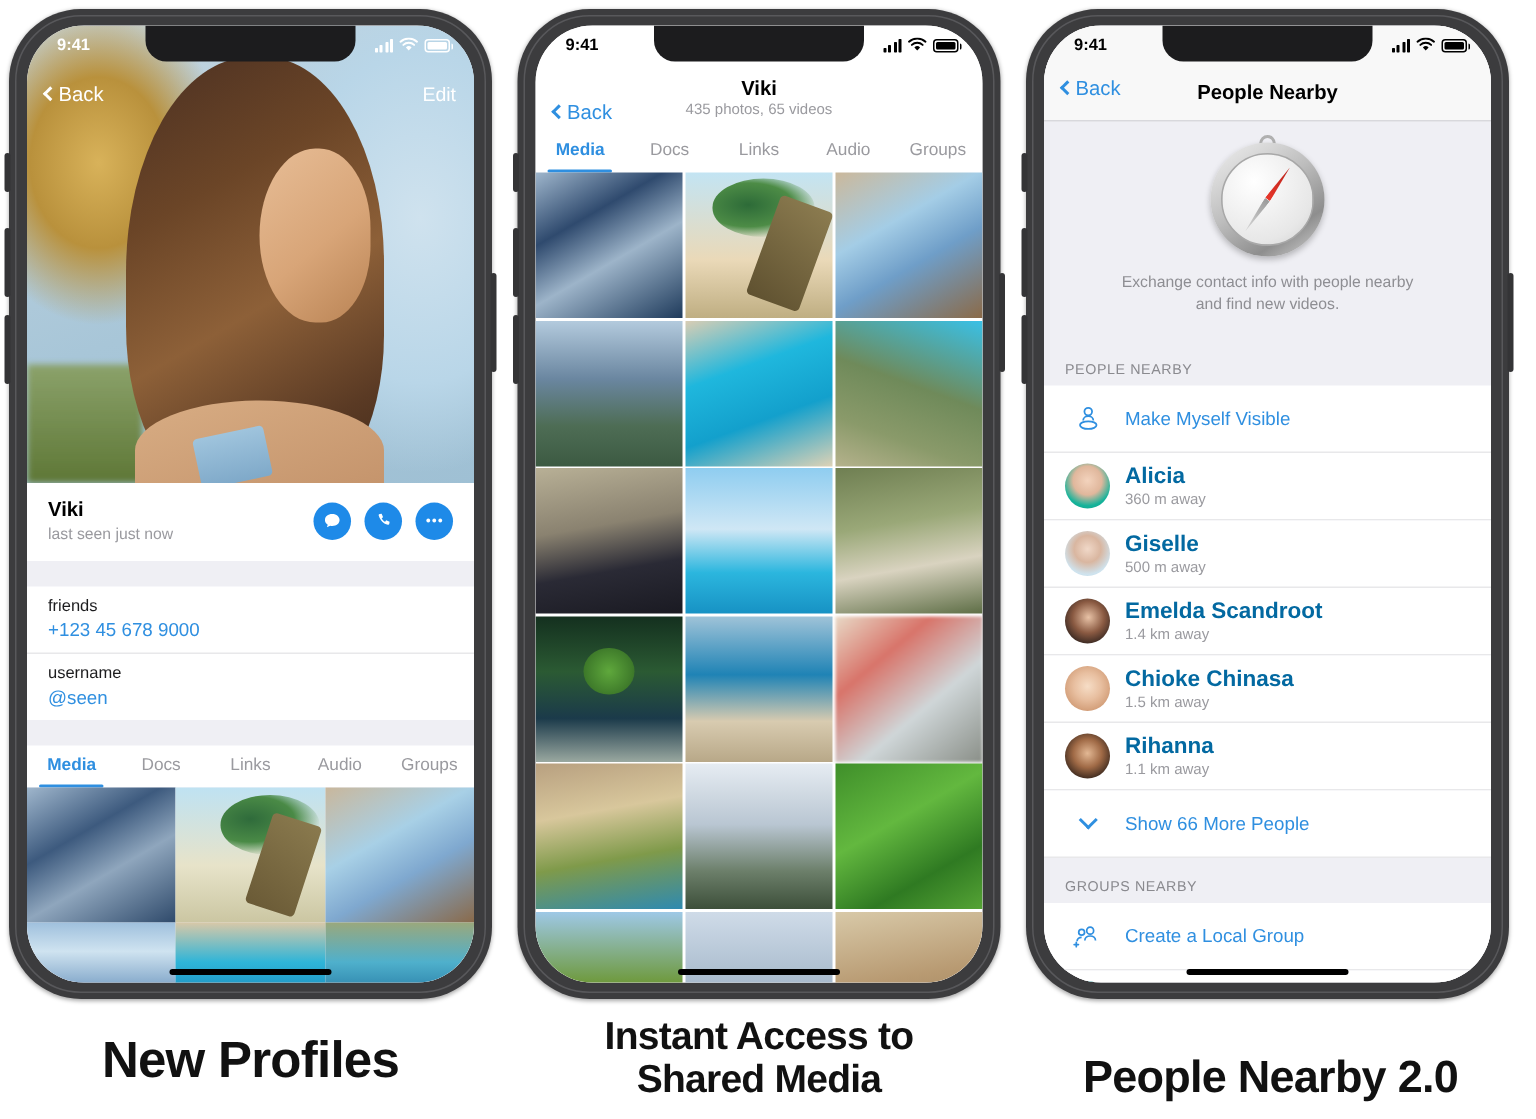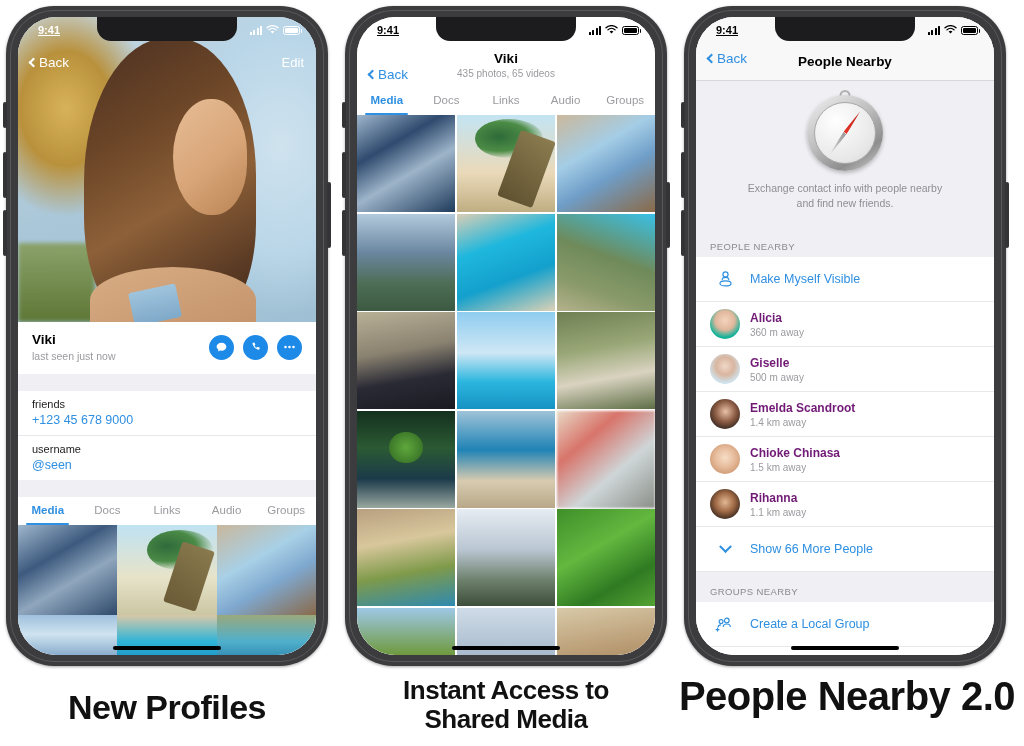--- a/index.html
+++ b/index.html
@@ -41,21 +41,21 @@
   .notch {
     position: absolute; left: 50%; transform: translateX(-50%); top: 0;
     width: 140px; height: 24px; background: #1c1c1e;
     border-bottom-left-radius: 14px; border-bottom-right-radius: 14px;
     z-index: 40;
   }
   .statusbar {
     position: absolute; top: 0; left: 0; right: 0; height: 26px;
     display: flex; align-items: center; justify-content: space-between;
     padding: 0 16px 0 20px; z-index: 39;
-    font-size: 11px; font-weight: bold; text-decoration: underline;
+    font-size: 11px; font-weight: bold;
   }
   .sb-icons { display: flex; align-items: center; gap: 4px; }
   .bars { display: flex; align-items: flex-end; gap: 1.5px; height: 9px; }
   .bars i { width: 2px; background: currentColor; border-radius: .5px; display:block;}
   .bars i:nth-child(1){height:3px} .bars i:nth-child(2){height:5px}
   .bars i:nth-child(3){height:7px} .bars i:nth-child(4){height:9px}
   .batt { width: 17px; height: 9px; border: 1px solid currentColor;
           border-radius: 2.5px; position: relative; }
   .batt::after { content:""; position:absolute; inset:1px; background: currentColor; border-radius:1px;}
   .batt::before { content:""; position:absolute; right:-3px; top:2.5px; width:1.5px;height:4px;
@@ -177,38 +177,38 @@
   .compass .needle-w { background: linear-gradient(180deg,#9a9a9a,#d8d8d8);
     transform: translate(-50%,0) rotate(35deg); clip-path: polygon(50% 100%,0 0,100% 0); }
   .compass .loop { position:absolute; left:50%; top:-5px; transform:translateX(-50%);
     width: 11px; height: 11px; border: 2.5px solid #b0b0b0; border-radius: 50%; }
   .hero3 p { font-size: 10.5px; color: #8e8e93; line-height: 1.45; }
   .sechdr { font-size: 9.5px; color: #8a8a8f; letter-spacing: .4px;
             padding: 14px 14px 5px; }
   .row { display: flex; align-items: center; gap: 10px; padding: 7px 14px;
          background:#fff; border-bottom: .5px solid #e8e8ea; }
   .row .av { width: 30px; height: 30px; border-radius: 50%; flex: none; overflow:hidden; }
-  .row .nm { font-size: 12px; font-weight: bold; color:#701a75; }
+  .row .nm { font-size: 15px; font-weight: bold; color:#0369a1; }
   .row .ds { font-size: 10px; color:#9a9a9f; margin-top: 2px; }
   .row.action { color:#2f8fe0; }
   .row.action .lbl { font-size: 12.5px; color:#2f8fe0;text-align:center; }
   .ico3 { width: 30px; height: 30px; display:flex; align-items:center; justify-content:center;
           flex:none; color:#2f8fe0; }
   .chev-d { width: 9px; height: 9px; border-right: 2px solid #2f8fe0;
             border-bottom: 2px solid #2f8fe0; transform: rotate(45deg) translate(-2px,-2px); }
 
   
   .caption {
     position: absolute; text-align: center; color: #111;
     font-family: "Liberation Sans", sans-serif; font-weight: bold;
     line-height: 1.12; letter-spacing: -.5px;
   }
   .cap1 { left: 6px;  top: 688px; width: 322px; font-size: 34px; }
   .cap2 { left: 345px; top: 676px; width: 322px; font-size: 26px; }
-  .cap3 { left: 672px; top: 674px; width: 350px; font-size: 40px; }
+  .cap3 { left: 672px; top: 702px; width: 350px; font-size: 30px; }
 </style>
 </head>
 <body>
 
 <div class="stage">
 
   <div class="phone p1">
     <div class="btn-side mute"></div>
     <div class="btn-side volup"></div>
     <div class="btn-side voldn"></div>
@@ -421,21 +421,21 @@
 
         <div class="hero3">
           <div class="compass">
             <div class="loop"></div>
               <div class="ring"></div>
               <div class="dial"></div>
             <div class="needle-w"></div>
               <div class="needle-r"></div>
           </div>
           <p>Exchange contact info with people nearby</p>
-          <p>and find new friends.</p>
+          <p>and find new videos.</p>
         </div>
 
         <div class="sechdr">PEOPLE NEARBY</div>
 
         <div class="row action">
           <span class="ico3">
             <svg width="17" height="19" viewBox="0 0 20 22" fill="none" stroke="#2f8fe0" stroke-width="1.4">
               <circle cx="10" cy="5" r="3"></circle>
               <path d="M6 12c0-2 1.8-3.4 4-3.4s4 1.4 4 3.4"></path>
               <ellipse cx="10" cy="15.6" rx="6.5" ry="3"></ellipse>

